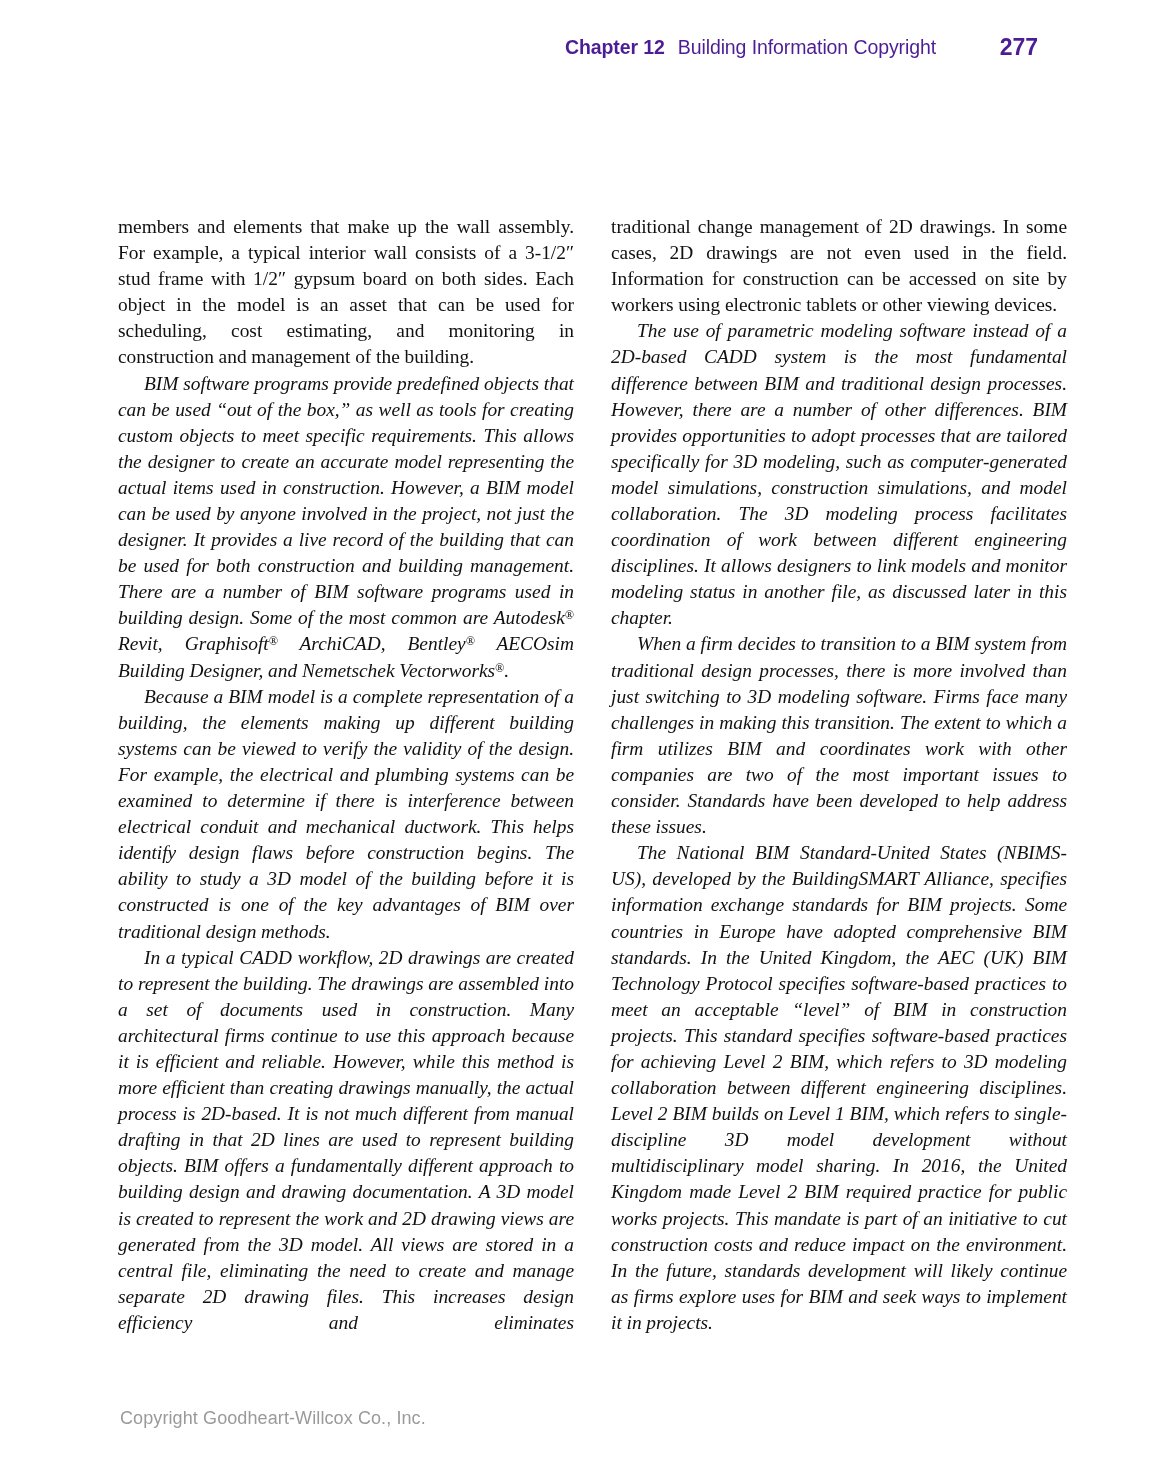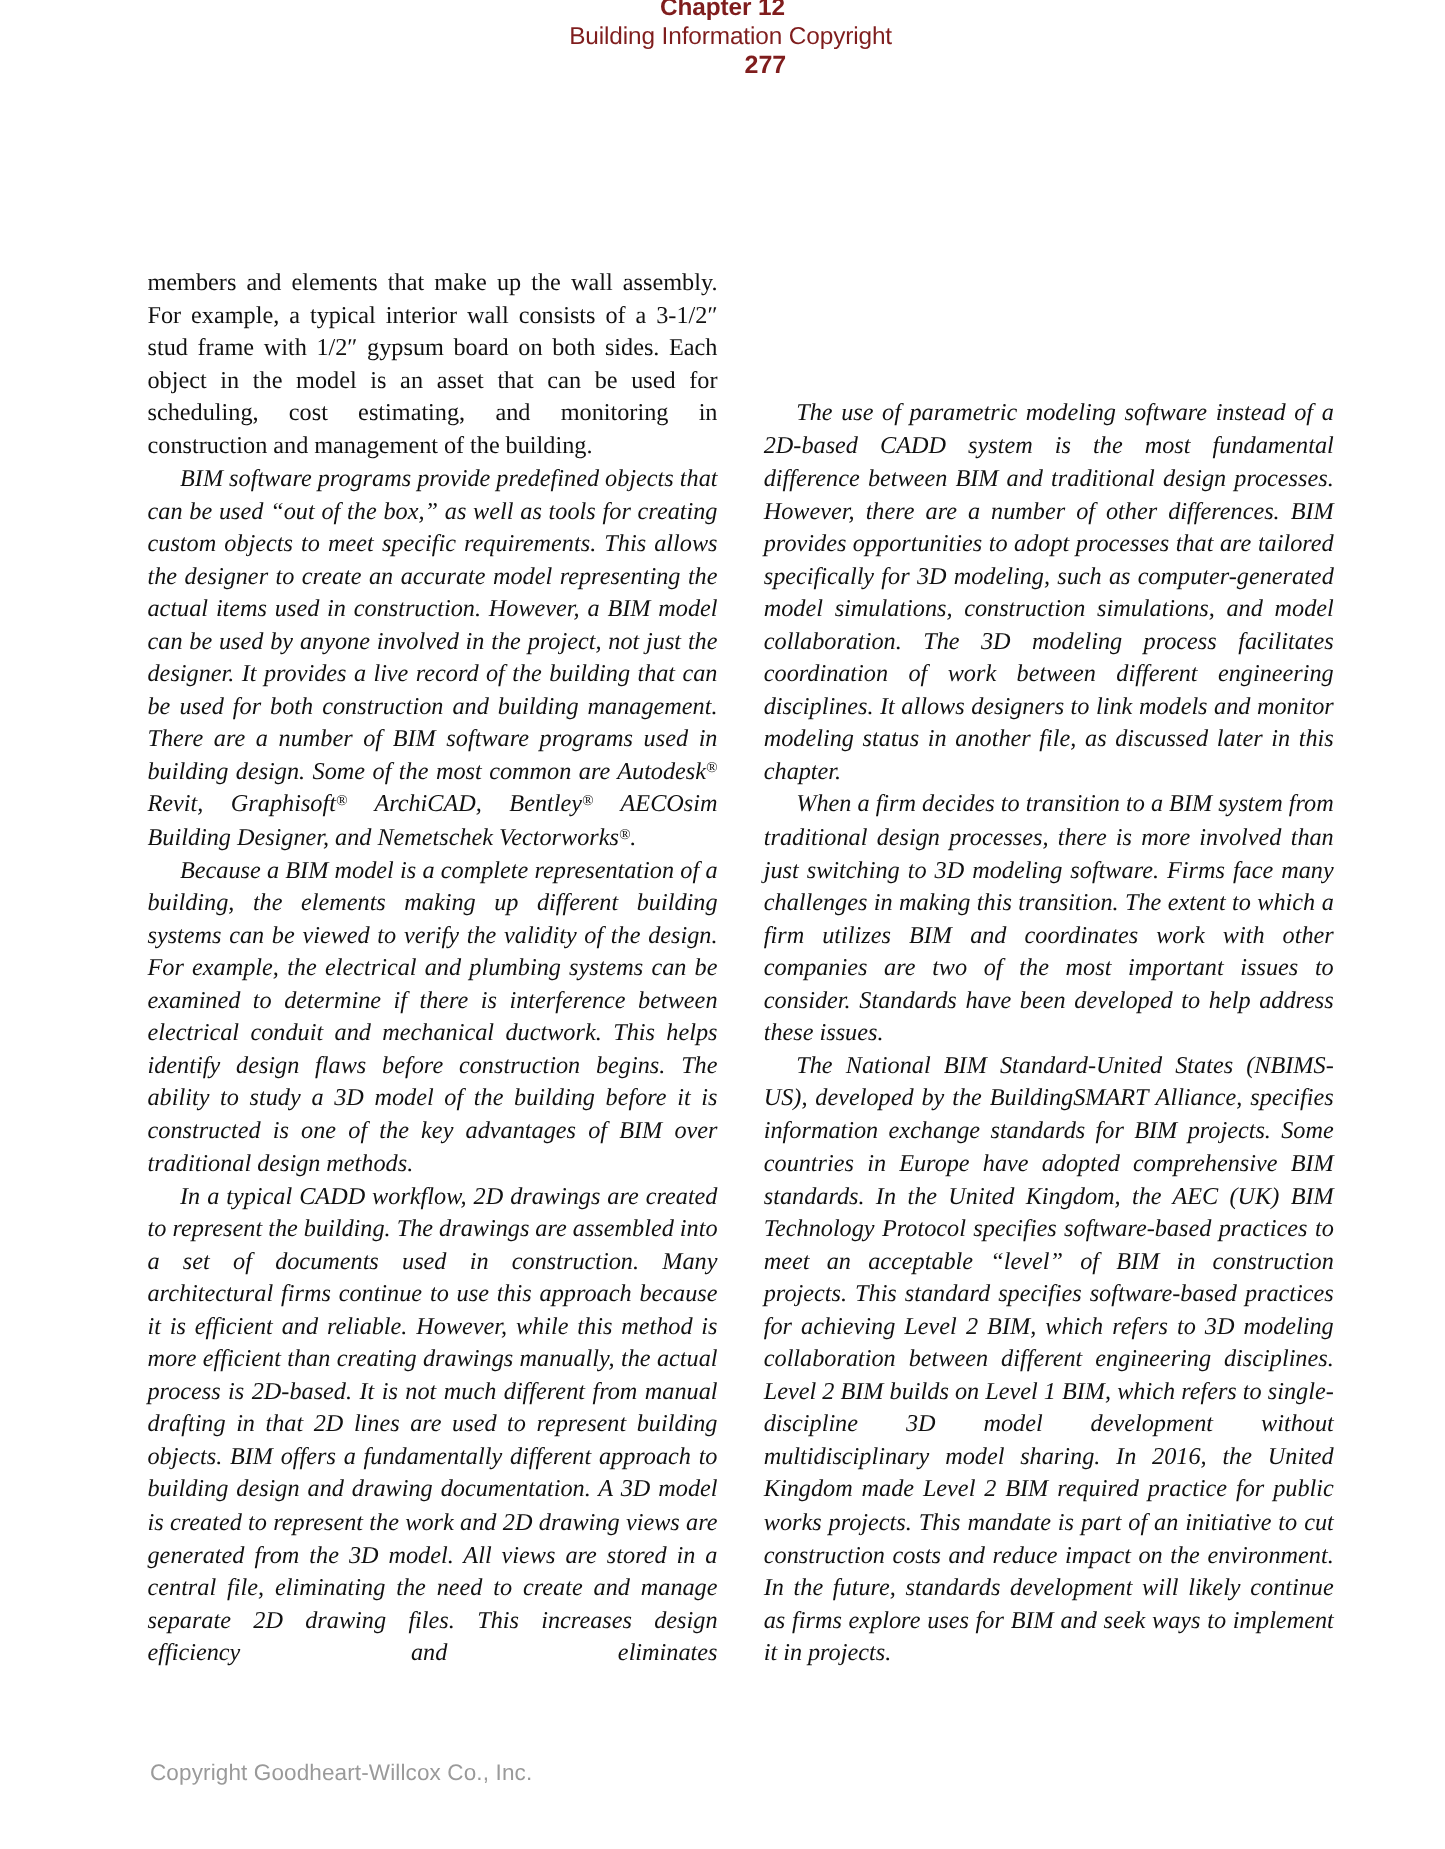--- a/index.html
+++ b/index.html
@@ -20,39 +20,38 @@
   .runhead {
     position: absolute;
     left: 118px;
     top: 30px;
     width: 920px;
     height: 34px;
     display: flex;
     align-items: center;
     justify-content: flex-end;
     font-family: "Liberation Sans", "DejaVu Sans", sans-serif;
-    color: #7f1d1d;
-    flex-direction: column;
+    color: #4c1d95;
   }
   .runhead .chapter-label {
     font-weight: bold;
     font-size: 19.5px;
     letter-spacing: -0.1px;
     white-space: pre;
   }
   .runhead .chapter-title {
     font-weight: normal;
     font-size: 19.5px;
     margin-left: 13px;
     letter-spacing: -0.1px;
     white-space: pre;
   }
   .runhead .folio {
     font-weight: bold;
-    font-size: 20px;
+    font-size: 23px;
     margin-left: 56px;
     min-width: 46px;
     text-align: right;
     white-space: pre;
   }
 
   
   .columns {
     position: absolute;
     left: 118px;
@@ -114,20 +113,21 @@
   <div class="columns">
 
     <div class="col">
       <p>members and elements that make up the wall assembly. For example, a typical interior wall consists of a 3-1/2″ stud frame with 1/2″ gypsum board on both sides. Each object in the model is an asset that can be used for scheduling, cost estimating, and monitoring in construction and management of the building.</p>
       <p class="indent">BIM software programs provide predefined objects that can be used “out of the box,” as well as tools for creating custom objects to meet specific requirements. This allows the designer to create an accurate model representing the actual items used in construction. However, a BIM model can be used by anyone involved in the project, not just the designer. It provides a live record of the building that can be used for both construction and building management. There are a number of BIM software programs used in building design. Some of the most common are Autodesk<sup class="reg">®</sup> Revit, Graphisoft<sup class="reg">®</sup> ArchiCAD, Bentley<sup class="reg">®</sup> AECOsim Building Designer, and Nemetschek Vectorworks<sup class="reg">®</sup>.</p>
       <p class="indent">Because a BIM model is a complete representation of a building, the elements making up different building systems can be viewed to verify the validity of the design. For example, the electrical and plumbing systems can be examined to determine if there is interference between electrical conduit and mechanical ductwork. This helps identify design flaws before construction begins. The ability to study a 3D model of the building before it is constructed is one of the key advantages of BIM over traditional design methods.</p>
       <p class="indent" style="text-align-last: justify;">In a typical CADD workflow, 2D drawings are created to represent the building. The drawings are assembled into a set of documents used in construction. Many architectural firms continue to use this approach because it is efficient and reliable. However, while this method is more efficient than creating drawings manually, the actual process is 2D-based. It is not much different from manual drafting in that 2D lines are used to represent building objects. BIM offers a fundamentally different approach to building design and drawing documentation. A 3D model is created to represent the work and 2D drawing views are generated from the 3D model. All views are stored in a central file, eliminating the need to create and manage separate 2D drawing files. This increases design efficiency and eliminates</p>
     </div>
 
     <div class="col">
+      <p>traditional change management of 2D drawings. In some cases, 2D drawings are not even used in the field. Information for construction can be accessed on site by workers using electronic tablets or other viewing devices.</p>
       <p class="indent">The use of parametric modeling software instead of a 2D-based CADD system is the most fundamental difference between BIM and traditional design processes. However, there are a number of other differences. BIM provides opportunities to adopt processes that are tailored specifically for 3D modeling, such as computer-generated model simulations, construction simulations, and model collaboration. The 3D modeling process facilitates coordination of work between different engineering disciplines. It allows designers to link models and monitor modeling status in another file, as discussed later in this chapter.</p>
       <p class="indent">When a firm decides to transition to a BIM system from traditional design processes, there is more involved than just switching to 3D modeling software. Firms face many challenges in making this transition. The extent to which a firm utilizes BIM and coordinates work with other companies are two of the most important issues to consider. Standards have been developed to help address these issues.</p>
       <p class="indent">The National BIM Standard-United States (NBIMS-US), developed by the BuildingSMART Alliance, specifies information exchange standards for BIM projects. Some countries in Europe have adopted comprehensive BIM standards. In the United Kingdom, the AEC (UK) BIM Technology Protocol specifies software-based practices to meet an acceptable “level” of BIM in construction projects. This standard specifies software-based practices for achieving Level 2 BIM, which refers to 3D modeling collaboration between different engineering disciplines. Level 2 BIM builds on Level 1 BIM, which refers to single-discipline 3D model development without multidisciplinary model sharing. In 2016, the United Kingdom made Level 2 BIM required practice for public works projects. This mandate is part of an initiative to cut construction costs and reduce impact on the environment. In the future, standards development will likely continue as firms explore uses for BIM and seek ways to implement it in projects.</p>
     </div>
 
   </div>
 
   <div class="footer">Copyright Goodheart-Willcox Co., Inc.</div>
 
 </div>

